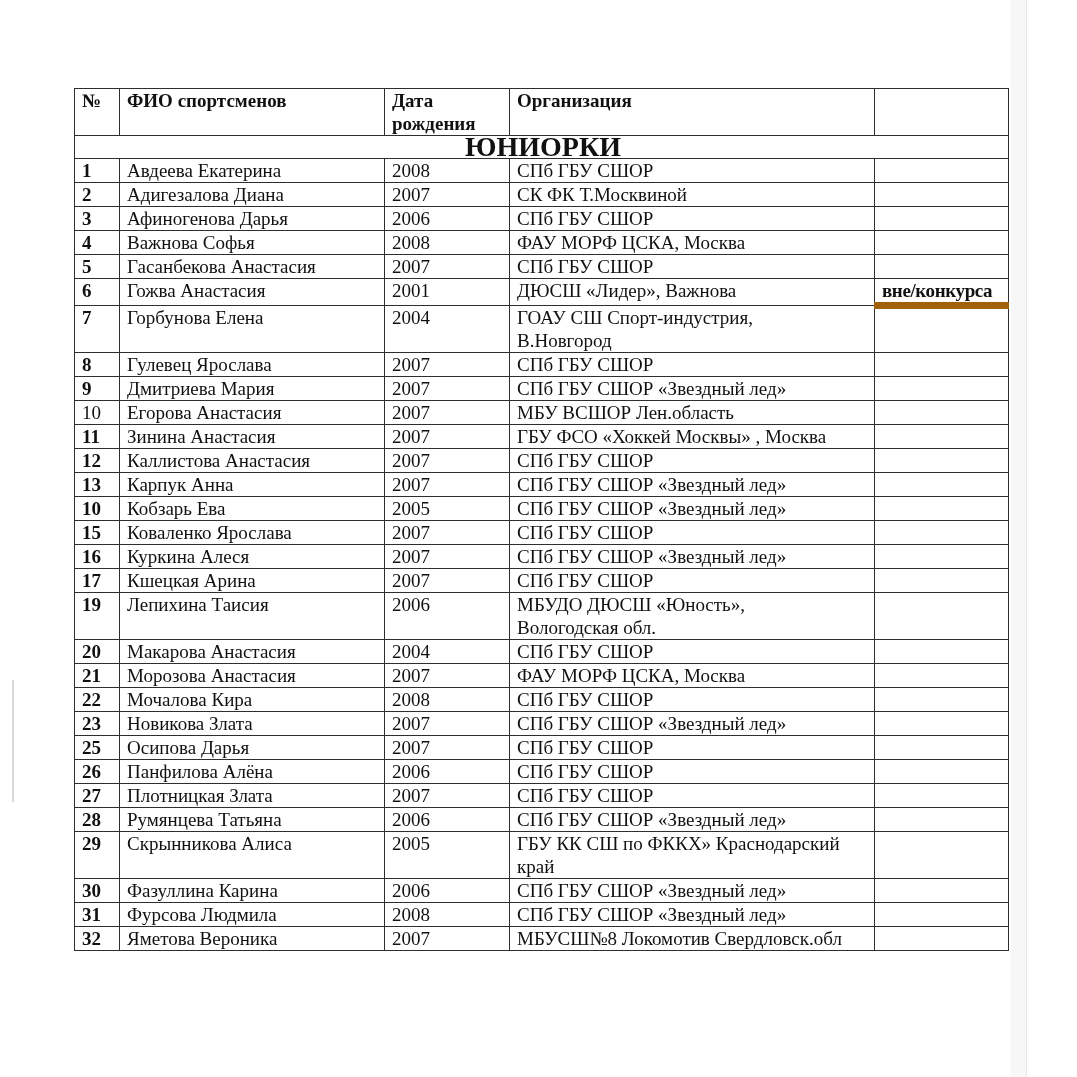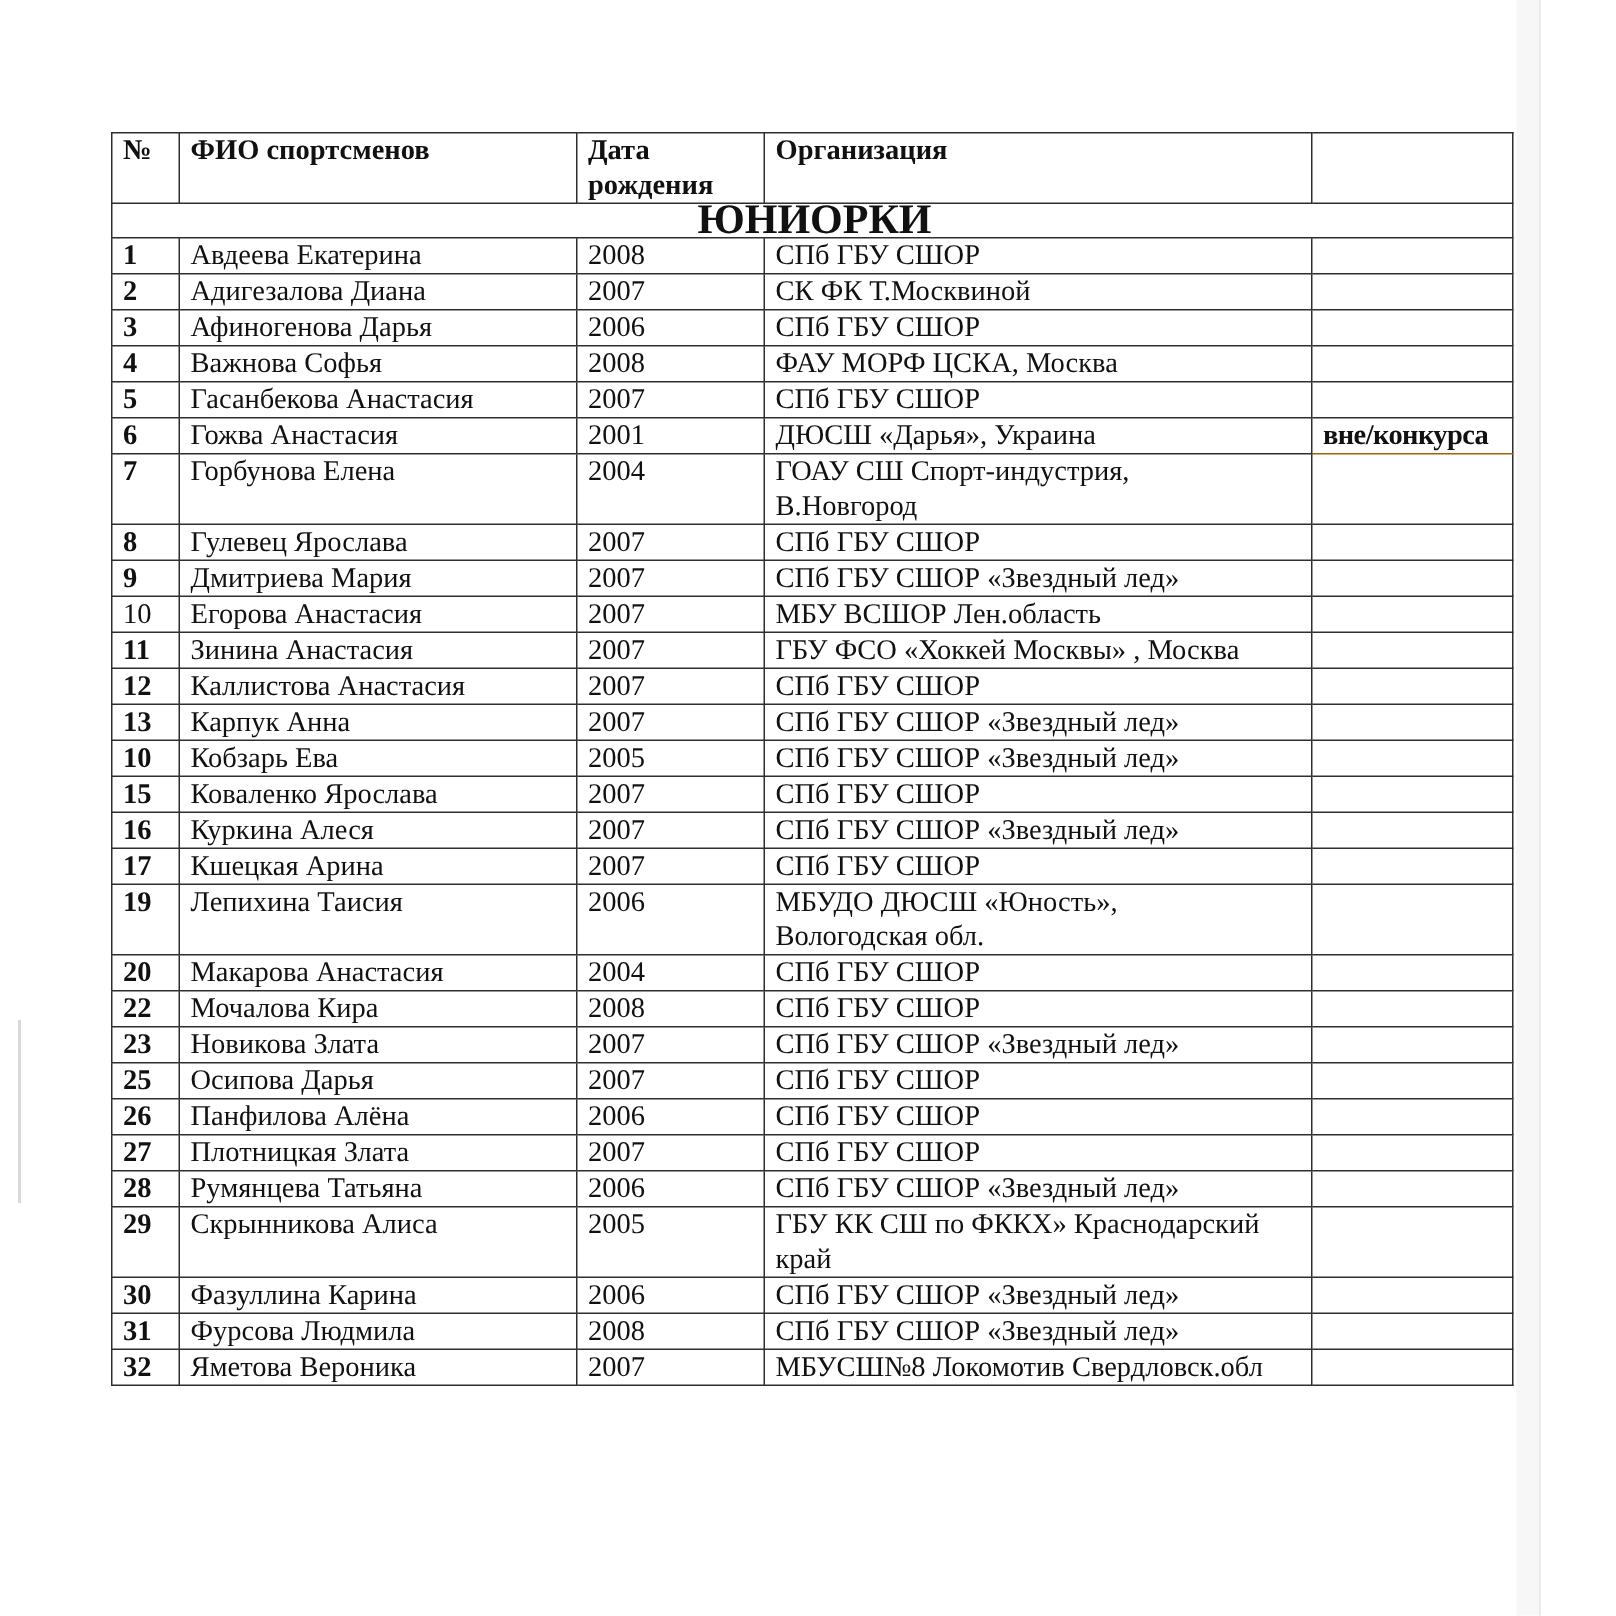--- a/index.html
+++ b/index.html
@@ -47,21 +47,21 @@
     height: 24px;
   }
   .c-num { font-weight: bold; }
   .c-num.regular { font-weight: normal; margin-left: 22px; }
   .c-org { white-space: pre-line; }
   .c-note {
     font-weight: bold;
     white-space: nowrap;
     letter-spacing: -0.4px;
   }
-  .c-note.thick { border-bottom: 1px solid #a16207; }
+  .c-note.thick { border-bottom: 7px solid #a16207; }
   .artifact-left-line {
     position: absolute;
     left: 12px;
     top: 680px;
     width: 2px;
     height: 122px;
     background: #d9d9d9;
   }
   .artifact-right-band {
     position: absolute;
@@ -132,21 +132,21 @@
     <td class="c-num">5</td>
     <td class="c-name">Гасанбекова Анастасия</td>
     <td class="c-year">2007</td>
     <td class="c-org">СПб ГБУ СШОР</td>
     <td class="c-note"></td>
   </tr>
       <tr class="data-row">
     <td class="c-num">6</td>
     <td class="c-name">Гожва Анастасия</td>
     <td class="c-year">2001</td>
-    <td class="c-org">ДЮСШ «Дарья», Украина</td>
+    <td class="c-org">ДЮСШ «Лидер», Важнова</td>
     <td class="c-note thick">вне/конкурса</td>
   </tr>
       <tr class="data-row">
     <td class="c-num">7</td>
     <td class="c-name">Горбунова Елена</td>
     <td class="c-year">2004</td>
     <td class="c-org">ГОАУ СШ Спорт-индустрия,
 В.Новгород</td>
     <td class="c-note"></td>
   </tr>
@@ -229,20 +229,27 @@
     <td class="c-note"></td>
   </tr>
       <tr class="data-row">
     <td class="c-num">20</td>
     <td class="c-name">Макарова Анастасия</td>
     <td class="c-year">2004</td>
     <td class="c-org">СПб ГБУ СШОР</td>
     <td class="c-note"></td>
   </tr>
       <tr class="data-row">
+    <td class="c-num">21</td>
+    <td class="c-name">Морозова Анастасия</td>
+    <td class="c-year">2007</td>
+    <td class="c-org">ФАУ МОРФ ЦСКА, Москва</td>
+    <td class="c-note"></td>
+  </tr>
+      <tr class="data-row">
     <td class="c-num">22</td>
     <td class="c-name">Мочалова Кира</td>
     <td class="c-year">2008</td>
     <td class="c-org">СПб ГБУ СШОР</td>
     <td class="c-note"></td>
   </tr>
       <tr class="data-row">
     <td class="c-num">23</td>
     <td class="c-name">Новикова Злата</td>
     <td class="c-year">2007</td>

